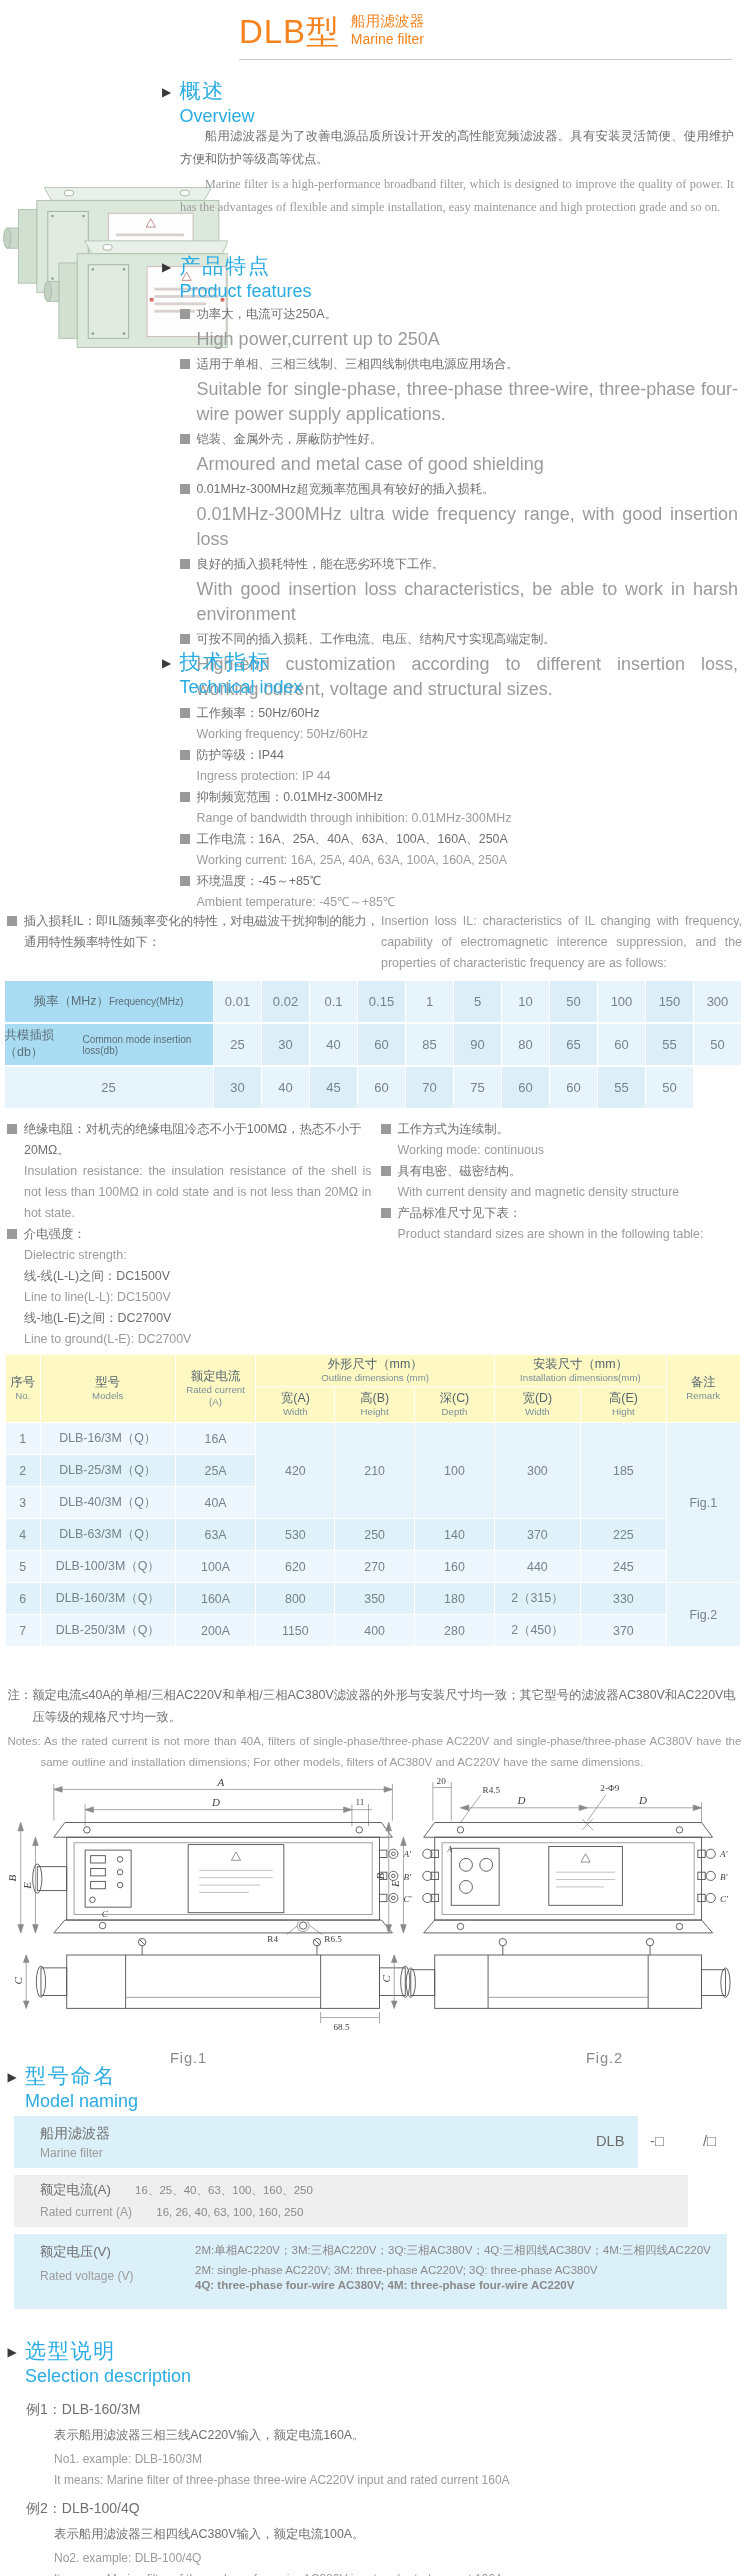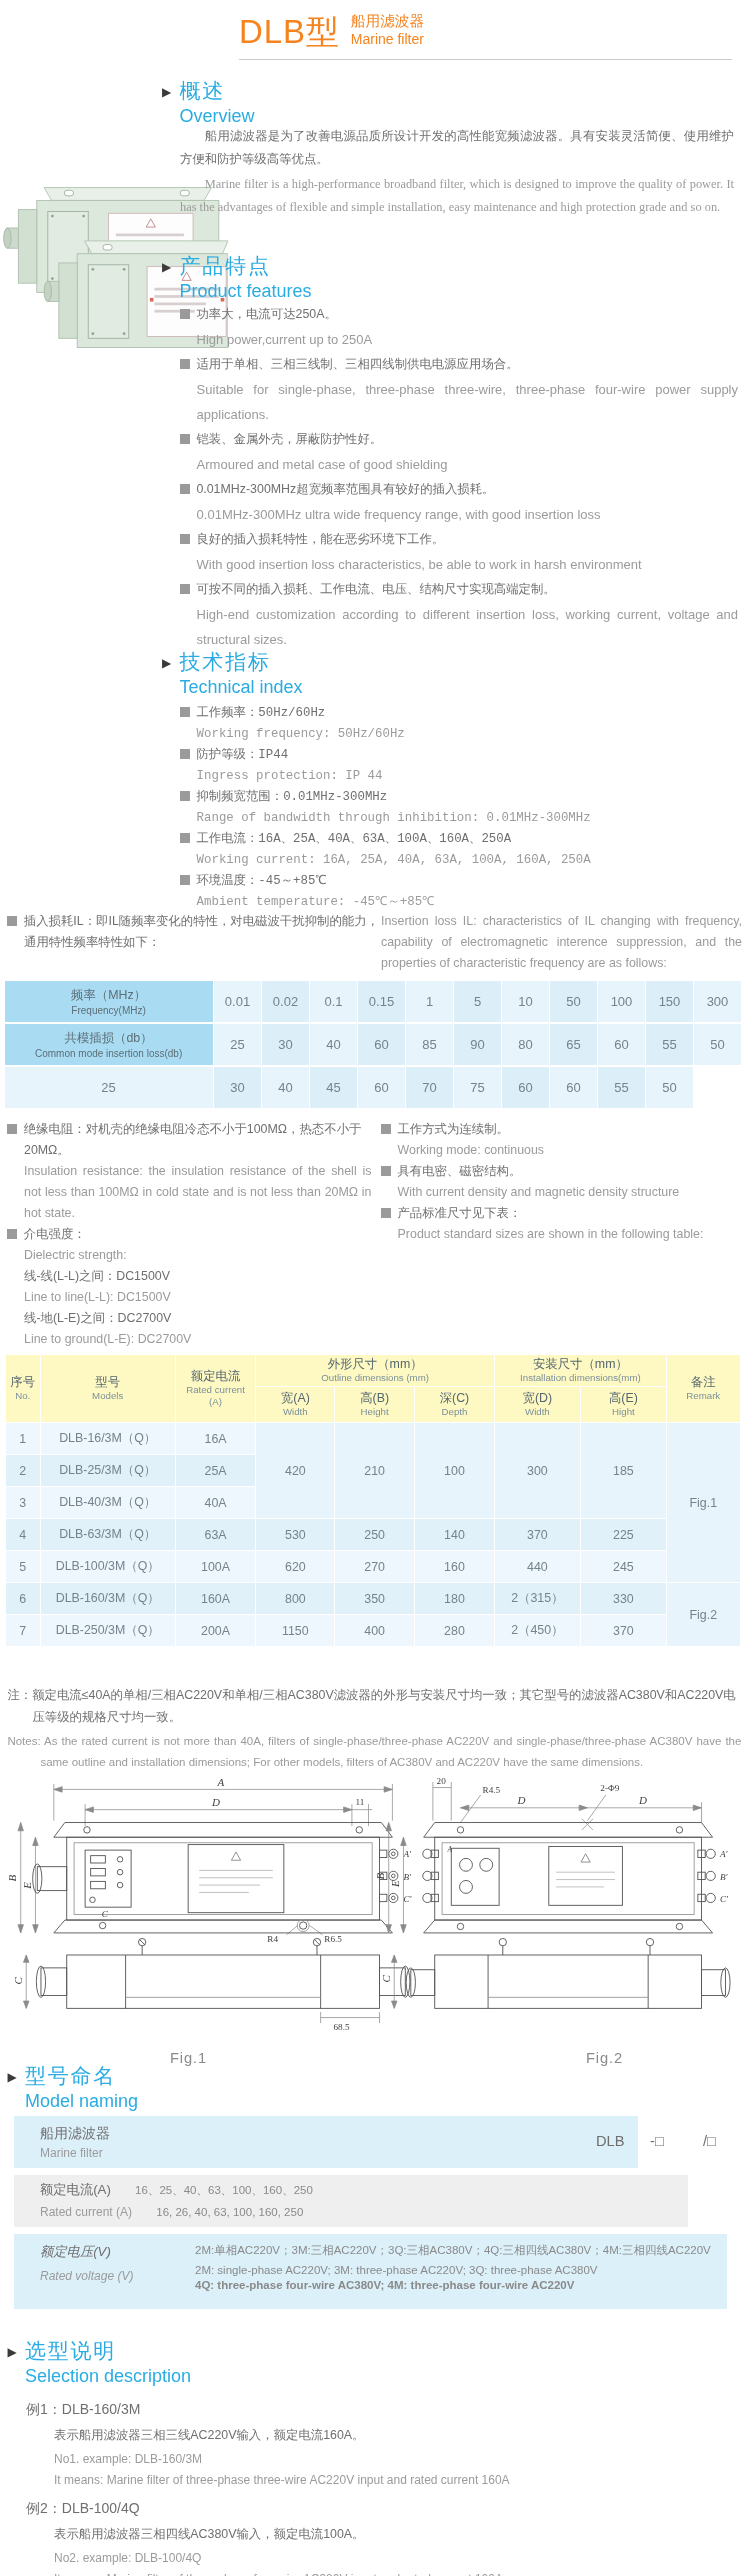--- a/index.html
+++ b/index.html
@@ -18,31 +18,31 @@
   .sec{position:absolute;display:flex;gap:8.3px;}
   .tri{font-size:12px;color:#3a3a3a;line-height:26px;}
   .hcn{font-size:21px;color:#2AACE3;letter-spacing:1.8px;line-height:24px;}
   .hen{font-size:18px;color:#2AACE3;margin-top:2.8px;}
 
   
   .p-cn{font-size:12.4px;color:#6f6f6f;line-height:23px;text-indent:2em;text-align:justify;}
   .p-en{font-size:12.4px;color:#9b9b9b;line-height:23px;text-indent:2em;text-align:justify;}
   .sq{display:inline-block;width:10px;height:10px;background:#9a9a9a;margin-right:6.4px;vertical-align:-0.9px;}
   .fcn{font-size:12.4px;color:#6f6f6f;line-height:25px;}
-  .fen{font-size:13px;color:#9b9b9b;line-height:25px;padding-left:16.6px;text-align:justify;}
+  .fen{font-size:18px;color:#9b9b9b;line-height:25px;padding-left:16.6px;text-align:justify;}
   .tcn{font-size:12.4px;color:#6f6f6f;line-height:21px;}
   .ten{font-size:12.4px;color:#9b9b9b;line-height:21px;padding-left:16.6px;}
   .hang{padding-left:16.6px;text-indent:-16.6px;}
   .cnl{font-size:12.4px;color:#6f6f6f;line-height:21px;}
   .enl{font-size:12.4px;color:#9b9b9b;line-height:21px;text-align:justify;}
   .pl{padding-left:16.6px;}
 
   
   .freq-table{display:grid;grid-template-columns:208px repeat(11,1fr);grid-auto-rows:41px;gap:1.8px;background:#fff;}
-  .fl{background:#A9DCF2;display:flex;flex-direction:column;justify-content:center;align-items:center;}
+  .fl{background:#A9DCF2;display:flex;flex-direction:row;justify-content:center;align-items:center;}
   .fl .l1{font-size:12.4px;color:#5d6e78;}
   .fl .l2{font-size:10px;color:#5d6e78;margin-top:0.9px;}
   .fv{background:#E7F4FB;display:flex;align-items:center;justify-content:center;font-size:13px;color:#75838c;}
   .fv.alt{background:#DCEFF8;}
 
   
   .dim-table{border-collapse:separate;border-spacing:1.8px;table-layout:fixed;width:736px;}
   .dim-table td{text-align:center;vertical-align:middle;padding:0;}
   .hd{background:#fef9c3;}
   .thcn{font-size:12.4px;color:#55666f;line-height:15.6px;}
@@ -167,21 +167,21 @@
     <div class="fen">High-end customization according to different insertion loss, working current, voltage and structural sizes.</div>
   </div>
 
   <div class="sec" style="left:162px;top:650px;">
     <span class="tri">▶</span>
     <div>
         <div class="hcn">技术指标</div>
          <div class="hen">Technical index</div>
       </div>
   </div>
-  <div class="abs" style="left:180px;top:703px;width:558px;font-family:Liberation Mono, monospace;">
+  <div class="abs" style="left:180px;top:703px;width:558px;">
     <div class="tcn"><span class="sq"></span><span>工作频率：50Hz/60Hz</span></div>
     <div class="ten">Working frequency: 50Hz/60Hz</div>
     <div class="tcn"><span class="sq"></span><span>防护等级：IP44</span></div>
     <div class="ten">Ingress protection: IP 44</div>
     <div class="tcn"><span class="sq"></span><span>抑制频宽范围：0.01MHz-300MHz</span></div>
     <div class="ten">Range of bandwidth through inhibition: 0.01MHz-300MHz</div>
     <div class="tcn"><span class="sq"></span><span>工作电流：16A、25A、40A、63A、100A、160A、250A</span></div>
     <div class="ten">Working current: 16A, 25A, 40A, 63A, 100A, 160A, 250A</div>
     <div class="tcn"><span class="sq"></span><span>环境温度：-45～+85℃</span></div>
     <div class="ten">Ambient temperature: -45℃～+85℃</div>
@@ -586,21 +586,21 @@
   <div class="abs mn-code" style="left:596px;top:2133px;">DLB</div>
   <div class="abs mn-code" style="left:650px;top:2133px;">-□</div>
   <div class="abs mn-code" style="left:703px;top:2133px;">/□</div>
 
   <div class="mn-row mn-gray" style="left:14px;top:2175px;width:674px;height:52px;padding:6.4px 0 0 26px;box-sizing:border-box;">
     <div><span class="mn-label">额定电流(A)</span><span class="mn-val">16、25、40、63、100、160、250</span></div>
     <div style="margin-top:3.7px;"><span class="mn-label" style="font-size:12px;color:#9b9b9b;">Rated current (A)</span><span class="mn-val">16, 26, 40, 63, 100, 160, 250</span></div>
   </div>
 
   <div class="mn-row mn-blue" style="left:14px;top:2234px;width:713px;height:75px;padding:9.2px 0 0 26px;box-sizing:border-box;display:flex;">
-    <div style="width:140px;flex:none;font-style:italic;">
+    <div style="width:140px;flex:none;">
       <div class="mn-label">额定电压(V)</div>
       <div class="mn-en" style="margin-top:5.5px;">Rated voltage (V)</div>
     </div>
     <div>
       <div class="mn-val">2M:单相AC220V；3M:三相AC220V；3Q:三相AC380V；4Q:三相四线AC380V；4M:三相四线AC220V</div>
       <div class="mn-val" style="margin-top:5.5px;">2M: single-phase AC220V;  3M: three-phase AC220V;  3Q: three-phase AC380V</div>
       <div class="mn-val" style="margin-top:3.7px;font-weight:bold;">4Q: three-phase four-wire AC380V;  4M: three-phase four-wire AC220V</div>
     </div>
   </div>
 

